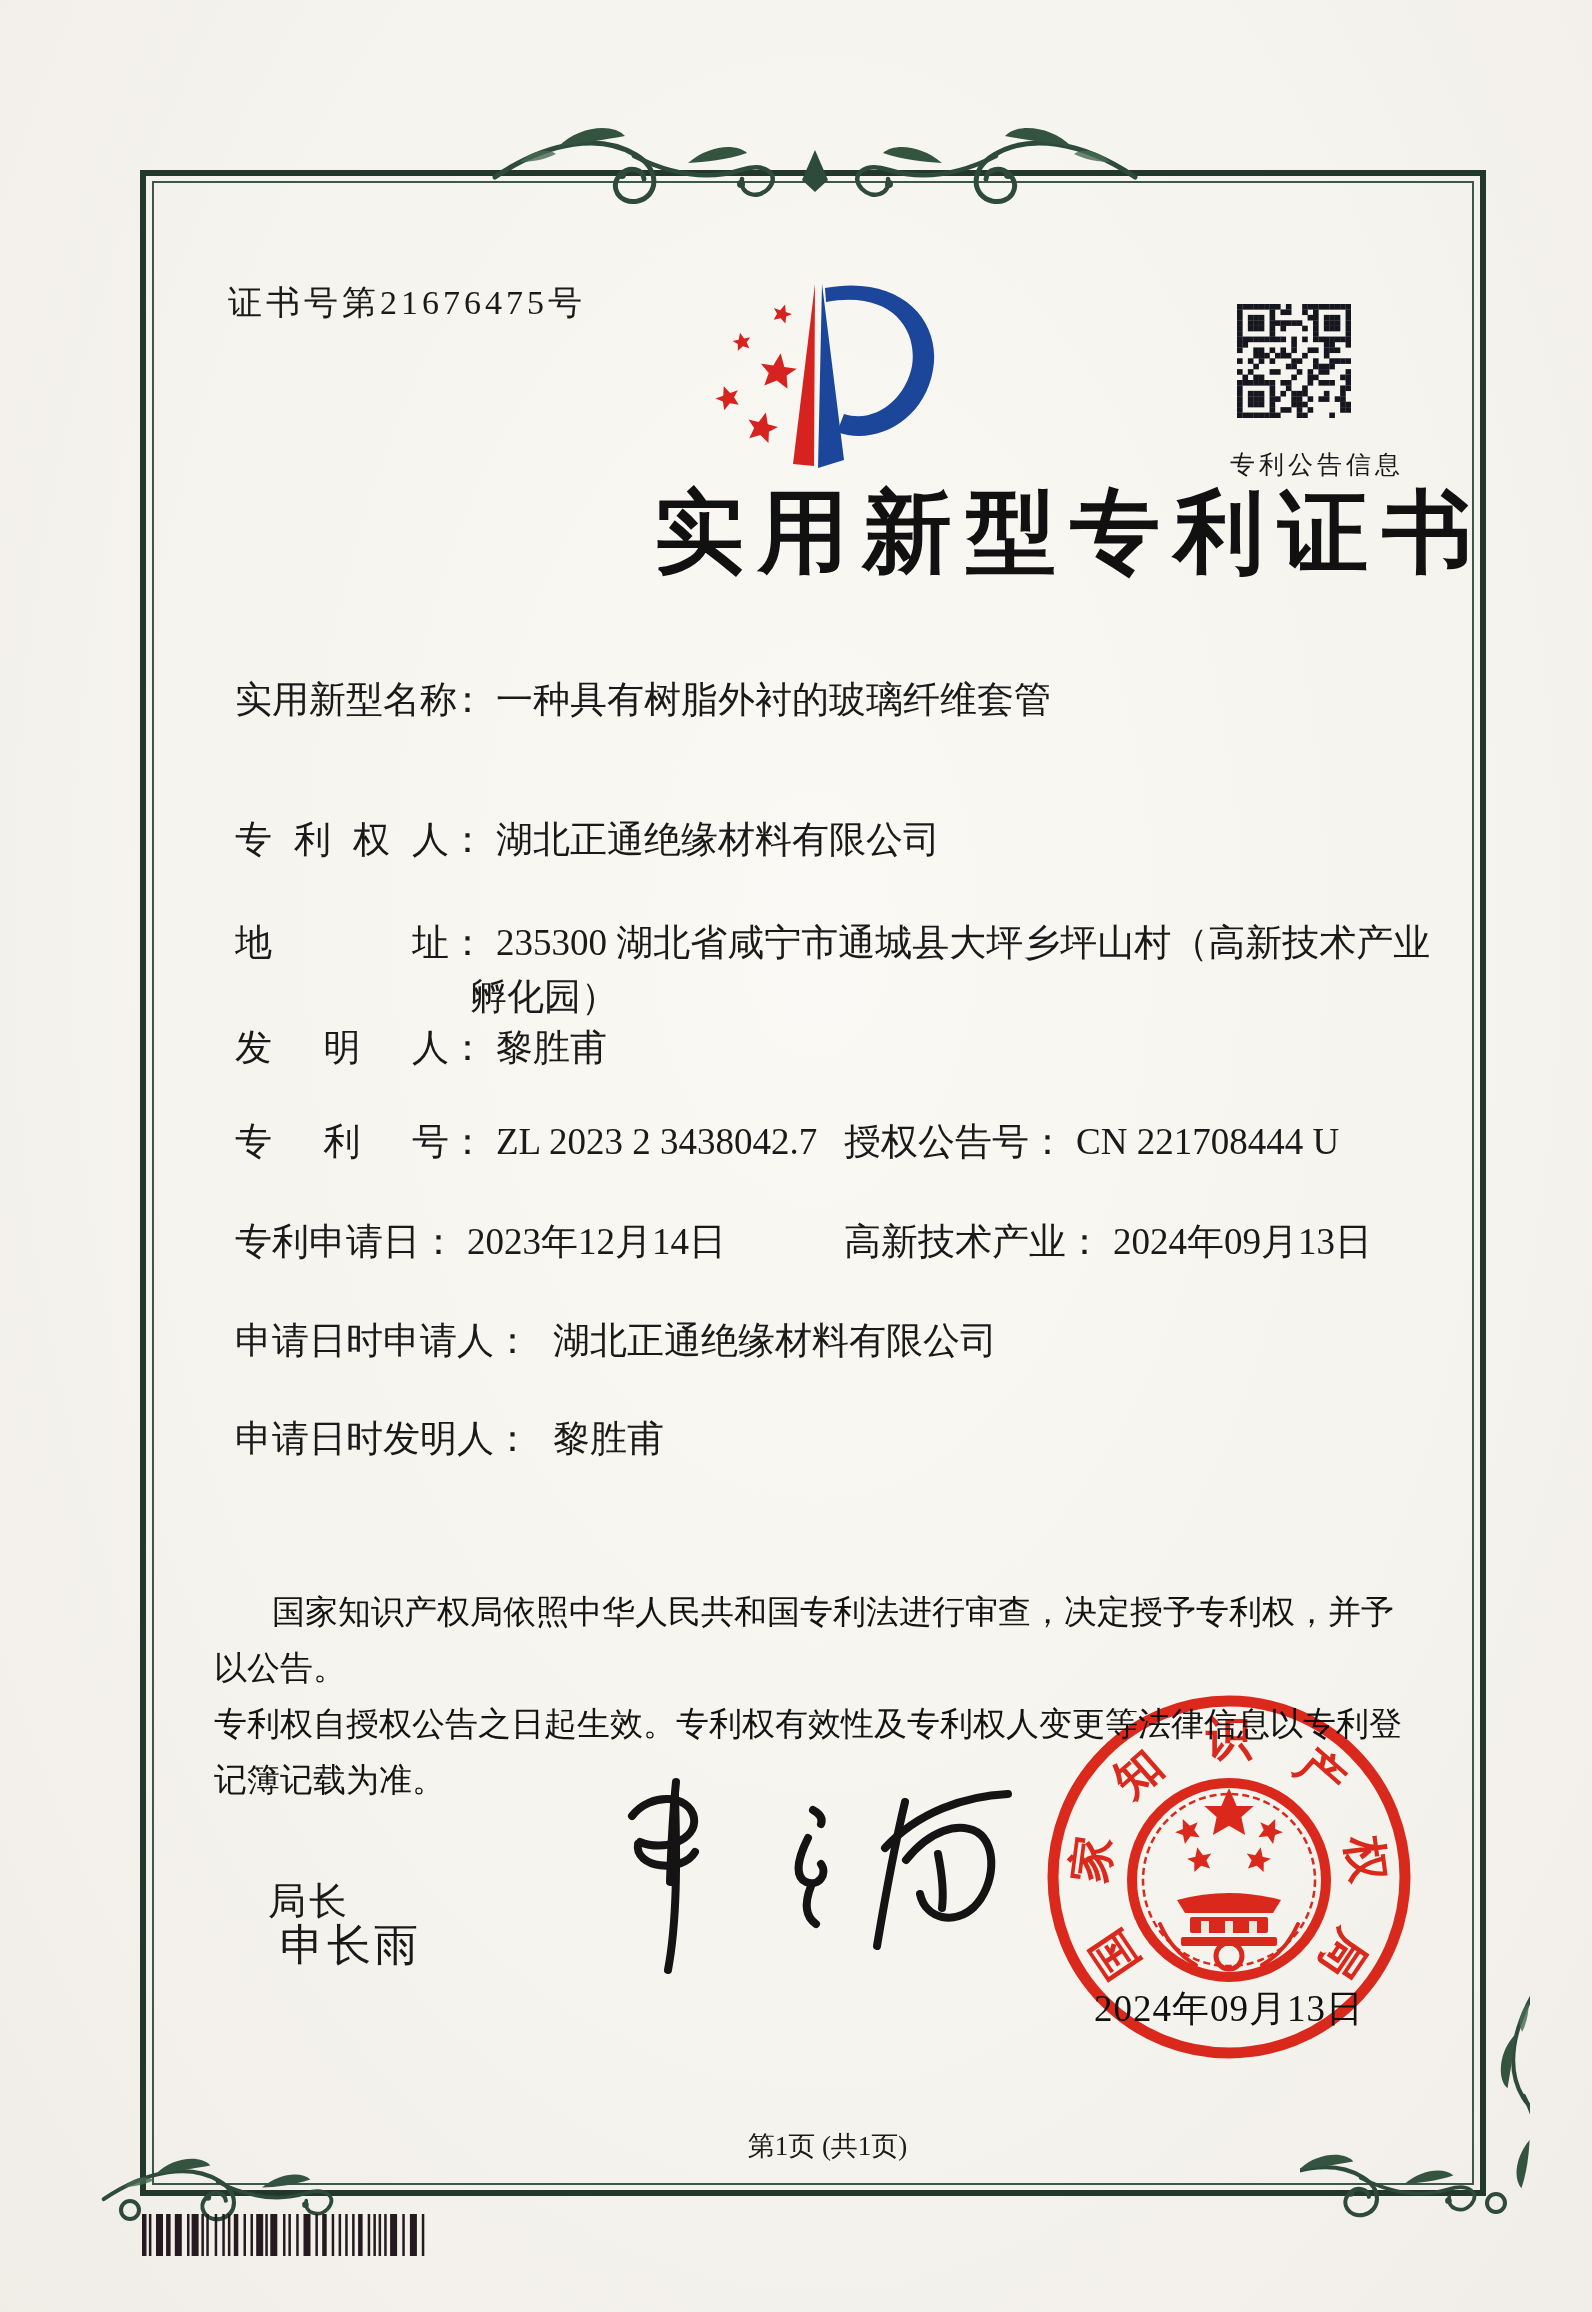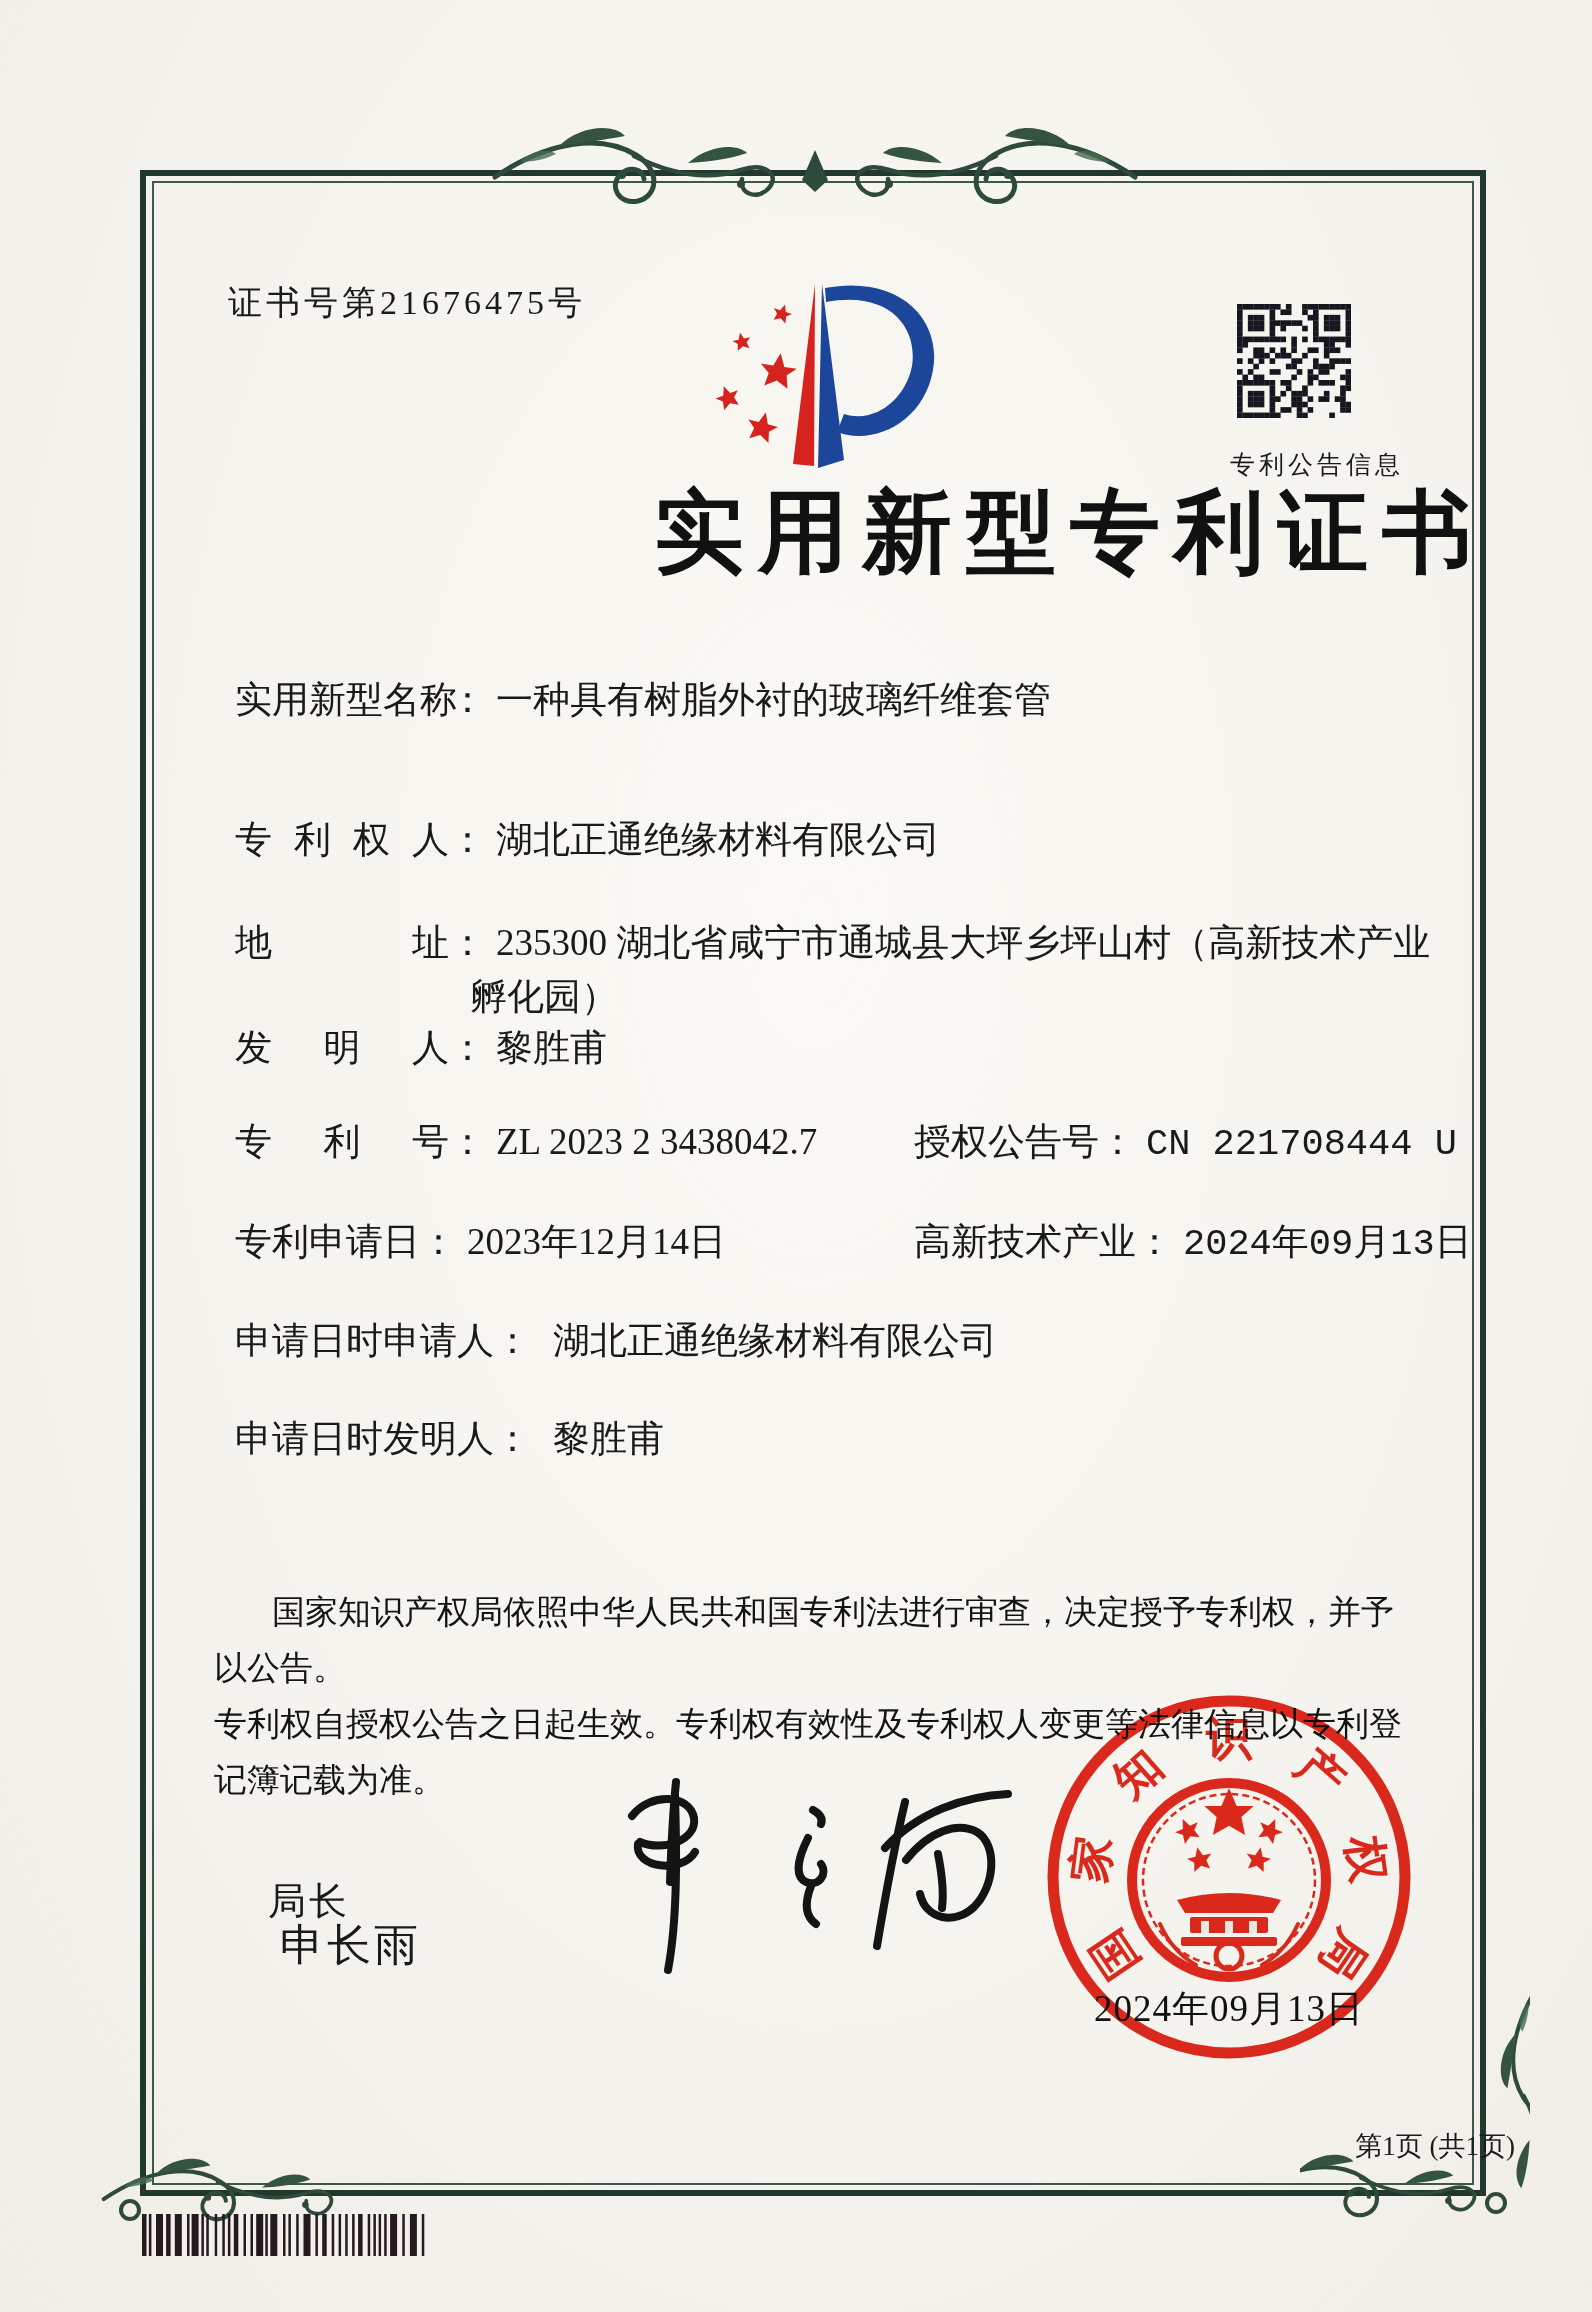--- a/index.html
+++ b/index.html
@@ -31,41 +31,41 @@
   .qr-wrap{position:absolute;left:1237px;top:304px;width:114px;height:114px;}
   .qr-caption{position:absolute;left:1185px;top:448px;width:264px;text-align:center;
     font-size:25px;letter-spacing:4px;}
   .title{
     position:absolute;left:140px;top:472px;width:1346px;text-align:right;
     font-size:90px;font-weight:bold;letter-spacing:14px;color:#111;
   }
   
   .row{position:absolute;left:0;top:0;width:1592px;font-size:37px;white-space:nowrap;}
   .cell-l{position:absolute;left:235px;}
-  .cell-r{position:absolute;left:914px;font-family:Liberation Mono, monospace;}
+  .cell-r{position:absolute;left:844px;}
   .lab{display:inline-block;width:214px;text-align:justify;text-align-last:justify;vertical-align:bottom;}
   .val{margin-left:10px;}
   
   .statement{
     position:absolute;left:214px;top:1584px;width:1208px;
     font-size:33px;line-height:56px;color:#141414;
   }
   .statement .l1{text-indent:58px;}
   
   .sig-title{position:absolute;left:268px;top:1846px;font-size:38px;letter-spacing:3px;margin-top:30px;}
   .sig-name{position:absolute;left:280px;top:1916px;font-size:44px;letter-spacing:3px;font-family:Liberation Mono, monospace;}
   .sig-svg{position:absolute;left:580px;top:1752px;}
   
   .seal{position:absolute;left:1040px;top:1688px;width:378px;height:378px;mix-blend-mode:multiply;}
   .seal-date{
     position:absolute;left:1040px;top:1984px;width:378px;text-align:center;
     font-size:37px;color:#111;letter-spacing:1px;z-index:5;
   }
   
-  .footer{position:absolute;left:140px;top:2128px;width:1375px;text-align:right;font-size:27px;}
+  .footer{position:absolute;left:140px;top:2128px;width:1375px;text-align:center;font-size:27px;}
   .barcode{position:absolute;left:142px;top:2214px;}
   .ornament{position:absolute;pointer-events:none;}
 </style>
 </head>
 <body>
 
 <div class="sheet">
 
   <svg width="0" height="0" style="position:absolute" aria-hidden="true">
     <defs>

